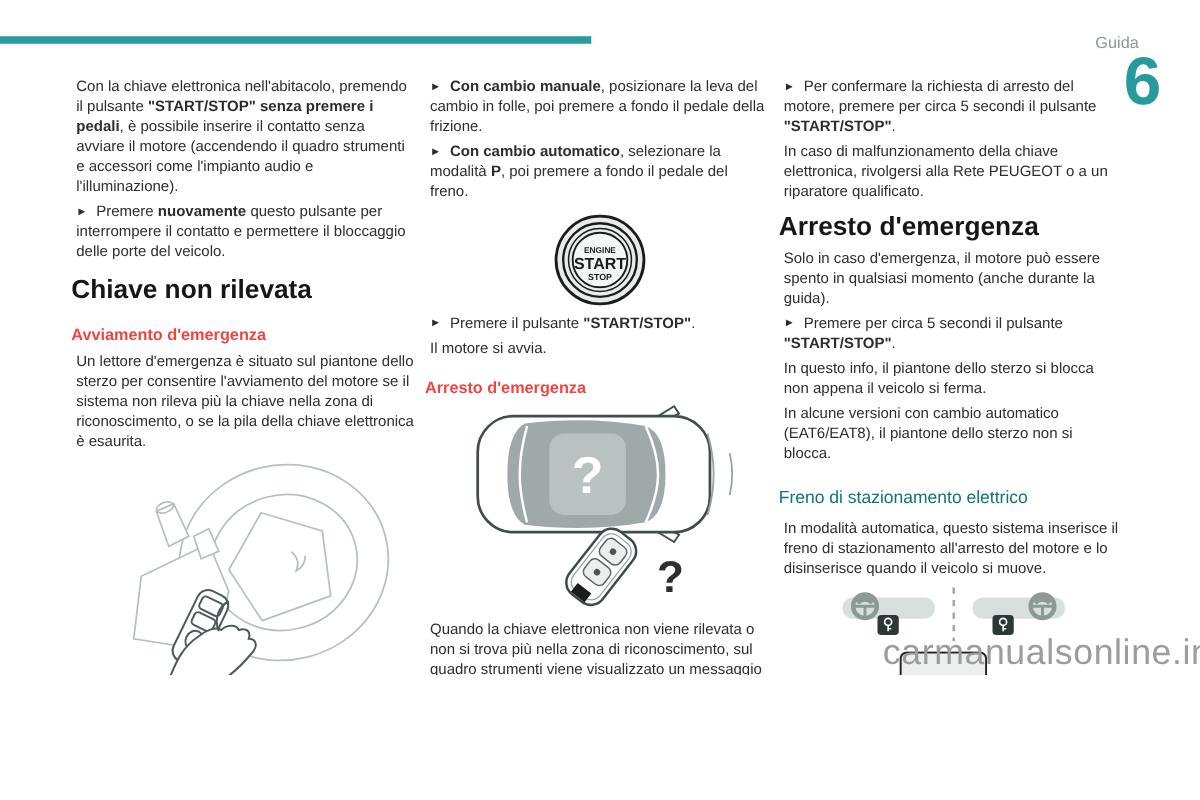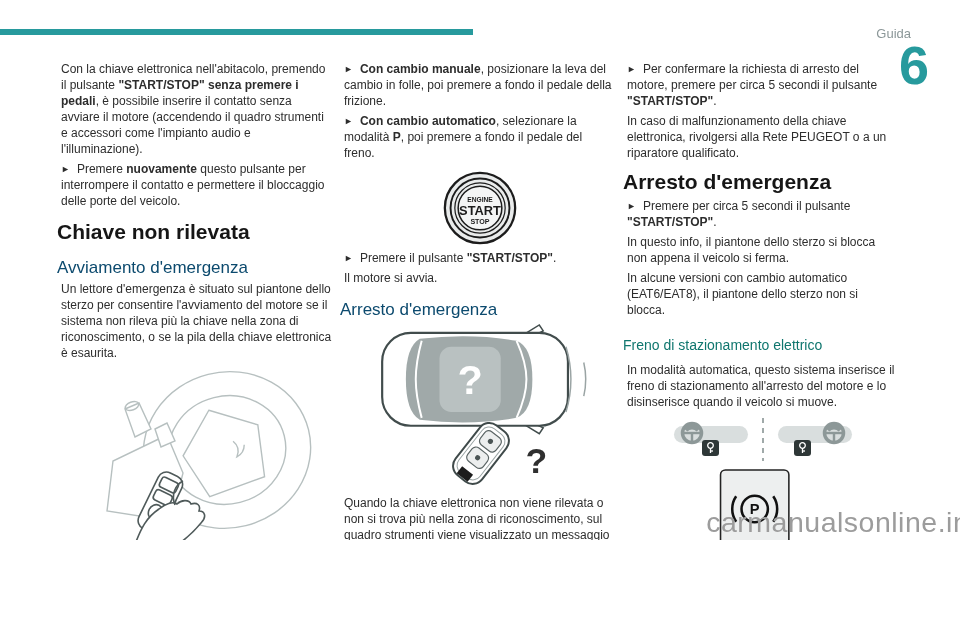--- a/index.html
+++ b/index.html
@@ -6,21 +6,21 @@
   .page{position:relative;width:960px;height:540px;background:#fff;overflow:hidden;
         font-family:"Liberation Sans","DejaVu Sans",sans-serif;color:#2d2d2d;padding-left:36px;}
   .toprule{position:absolute;left:0;top:29px;width:473px;height:6px;background:#279a9d;}
   .guida{position:absolute;top:26px;right:85px;font-size:13px;color:#8b9798;}
   .chapter{position:absolute;top:38px;left:899px;font-size:54px;font-weight:bold;color:#279a9d;line-height:1;}
   .col{position:absolute;top:57px;width:279px;}
   .c1{left:57px;} .c2{left:340px;} .c3{left:623px;}
   p.body{margin:4px;font-size:12px;line-height:16px;}
   .mark{font-size:9px;margin-right:7px;vertical-align:1px;}
   h2.black{margin:11px 0 0 0;font-size:21px;line-height:24px;font-weight:bold;color:#161616;}
-  h3.sub{margin:15px 0 5px 0;font-size:17px;line-height:17px;font-weight:normal;color:#0c4a6e;}
+  h3.sub{margin:15px 0 5px 0;font-size:13px;line-height:17px;font-weight:bold;color:#ef4444;}
   h1.gray{margin:14px 0 0 0;font-size:14px;line-height:26px;font-weight:400;color:#0f766e;}
   .figure{display:block;margin:0 auto;}
   .mt9{margin-top:9px;} .mt13{margin-top:13px;} .mt18{margin-top:18px;}
   .mt6{margin-top:6px;} .mt8{margin-top:8px;} .mt2{margin-top:2px;} .mt7{margin-top:7px;}
   .watermark{position:absolute;right:2px;bottom:1px;font-size:28.5px;color:#9c9c9c;letter-spacing:0.5px;z-index:1;}
   .pagenum{position:absolute;left:903px;top:599px;font-size:12.5px;color:#0369a1;opacity:.8;z-index:2;}
   svg text{font-family:"Liberation Sans","DejaVu Sans",sans-serif;}
 </style>
 </head>
 <body>
@@ -104,20 +104,21 @@
       </g>
       <text x="196" y="152" text-anchor="middle" font-size="36" font-weight="bold" fill="#2f2f2f">?</text>
     </svg>
     <p class="body mt18">Quando la chiave elettronica non viene rilevata o non si trova più nella zona di riconoscimento, sul quadro strumenti viene visualizzato un messaggio alla chiusura di una porta o alla richiesta di spegnimento del motore.</p>
   </div>
 
   <div class="col c3">
     <p class="body"><span class="mark">►</span><span>Per confermare la richiesta di arresto del motore, premere per circa 5 secondi il pulsante </span><b>"START/STOP"</b><span>.</span></p>
     <p class="body">In caso di malfunzionamento della chiave elettronica, rivolgersi alla Rete PEUGEOT o a un riparatore qualificato.</p>
     <h2 class="black mt9" style="margin-top:9px;">Arresto d'emergenza</h2>
+    <p class="body mt6">Solo in caso d'emergenza, il motore può essere spento in qualsiasi momento (anche durante la guida).</p>
     <p class="body"><span class="mark">►</span><span>Premere per circa 5 secondi il pulsante </span><b>"START/STOP"</b><span>.</span></p>
     <p class="body">In questo info, il piantone dello sterzo si blocca non appena il veicolo si ferma.</p>
     <p class="body">In alcune versioni con cambio automatico (EAT6/EAT8), il piantone dello sterzo non si blocca.</p>
     <h1 class="gray">Freno di stazionamento elettrico</h1>
     <p class="body mt8">In modalità automatica, questo sistema inserisce il freno di stazionamento all'arresto del motore e lo disinserisce quando il veicolo si muove.</p>
     <svg class="figure mt7" width="278" height="46" viewBox="0 0 278 46">
       <line x1="139" y1="1" x2="139" y2="44" stroke="#a0a9a9" stroke-width="2" stroke-dasharray="5 5"></line>
       <g>
         <rect x="50" y="9" width="74" height="17" rx="8.5" fill="#d9dede"></rect>
         <g transform="translate(68,16)">

